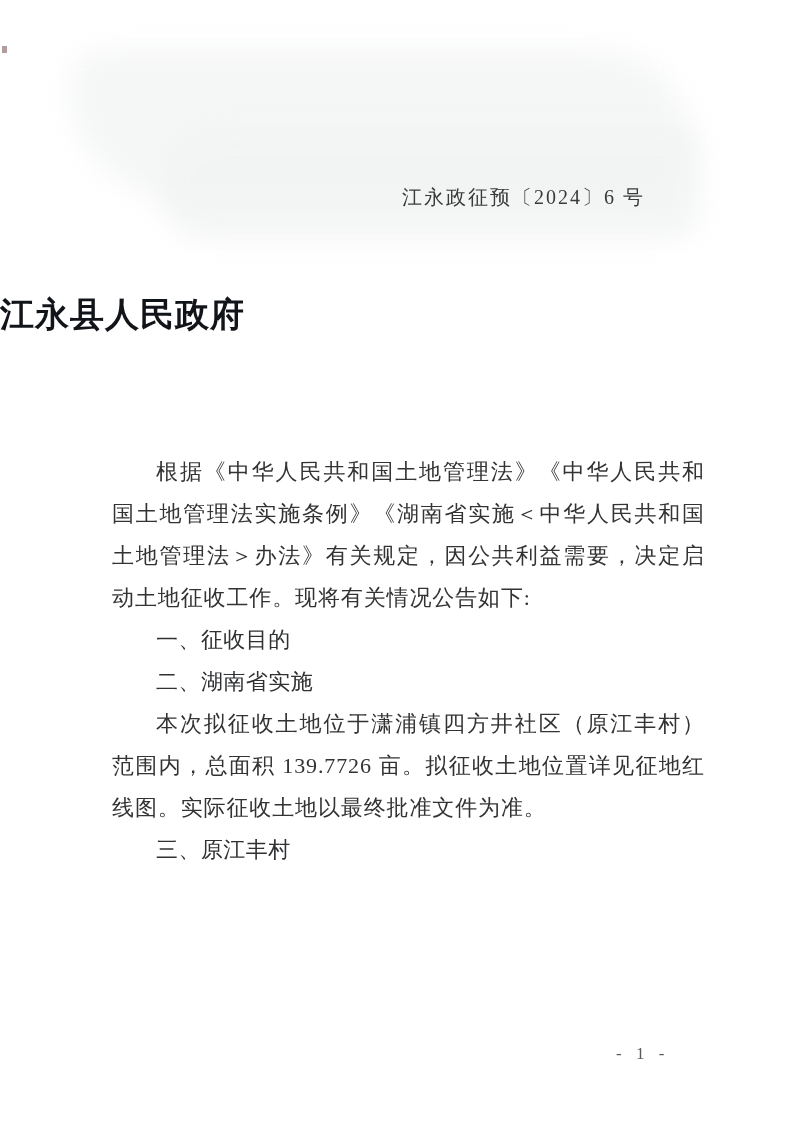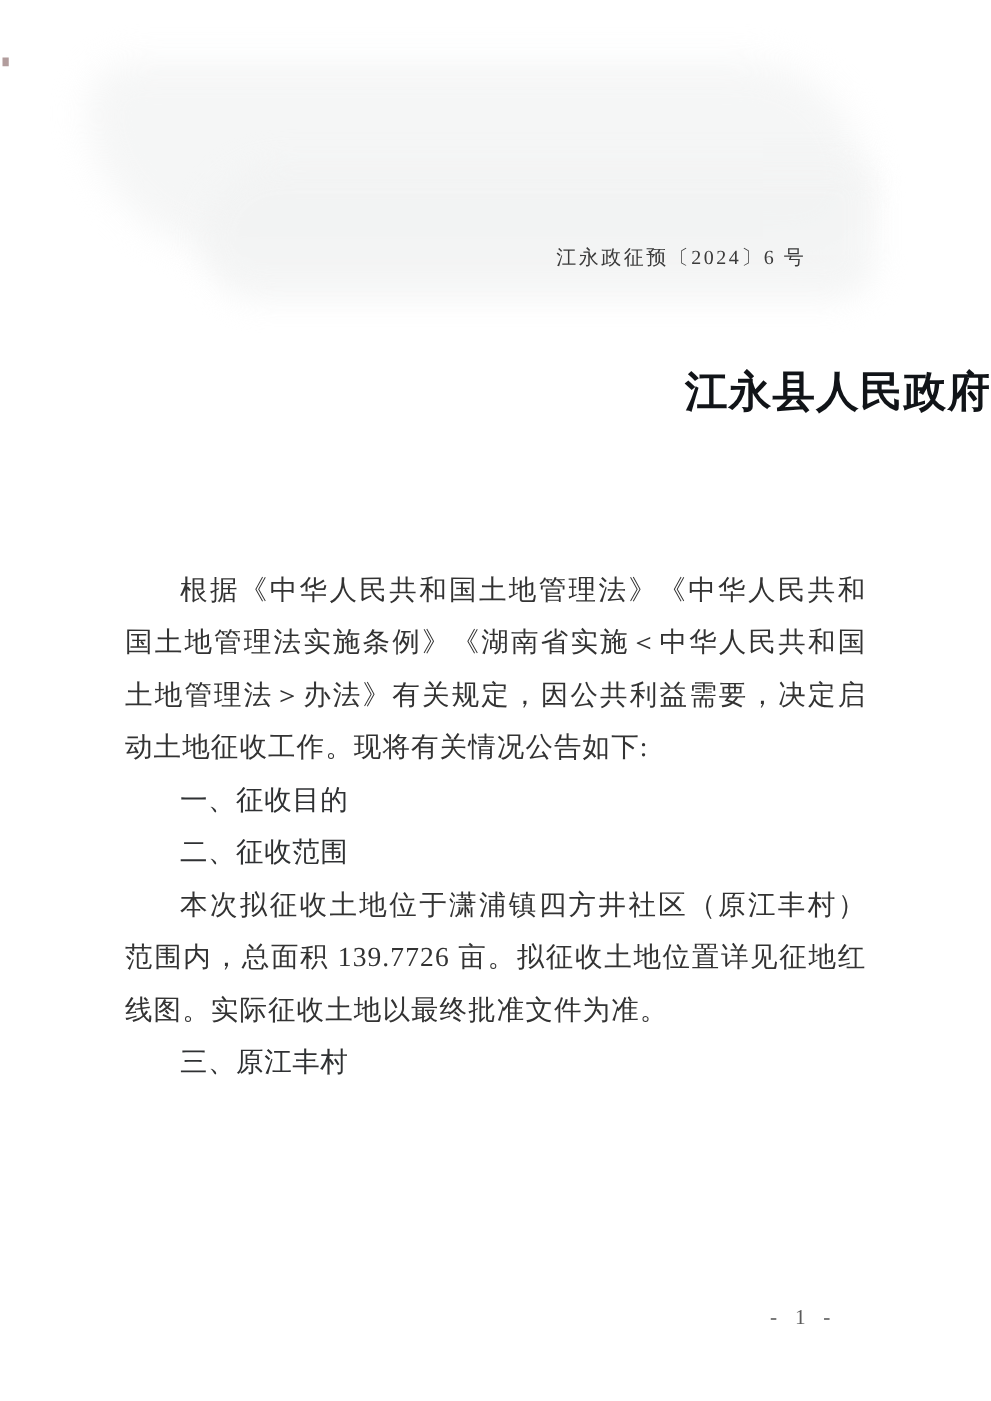--- a/index.html
+++ b/index.html
@@ -42,43 +42,43 @@
     position: absolute;
     left: 2px;
     top: 46px;
     width: 5px;
     height: 7px;
     background: #a58c8c;
     opacity: 0.85;
   }
   .doc-number {
     position: absolute;
-    top: 196px;
+    top: 184px;
     right: 148px;
-    font-size: 16px;
+    font-size: 20px;
     letter-spacing: 2px;
     color: #3a3a3a;
     white-space: nowrap;
   }
   .title-block {
     position: absolute;
     top: 291px;
     left: 0;
     width: 100%;
-    text-align: right;
+    text-align: left;
     font-weight: bold;
     color: #111418;
     font-size: 34px;
     line-height: 47px;
     letter-spacing: 1px;
   }
   .content {
     position: absolute;
     top: 451px;
-    left: 100px;
+    left: 112px;
     width: 593px;
     font-size: 22px;
     line-height: 42px;
     letter-spacing: 0.04em;
     color: #333333;
   }
   .para {
     text-indent: 2em;
     text-align: justify;
     text-justify: inter-character;
@@ -111,20 +111,20 @@
 
   <div class="doc-number">江永政征预〔2024〕6 号</div>
 
   <div class="title-block">
     <div>江永县人民政府</div>
   </div>
 
   <div class="content">
     <div class="para">根据《中华人民共和国土地管理法》《中华人民共和国土地管理法实施条例》《湖南省实施＜中华人民共和国土地管理法＞办法》有关规定，因公共利益需要，决定启动土地征收工作。现将有关情况公告如下:</div>
     <div class="heading">一、征收目的</div>
-    <div class="heading">二、征收范围</div>
+    <div class="heading">二、湖南省实施</div>
     <div class="para">本次拟征收土地位于潇浦镇四方井社区（原江丰村）范围内，总面积 139.7726 亩。拟征收土地位置详见征地红线图。实际征收土地以最终批准文件为准。</div>
     <div class="heading">三、原江丰村</div>
   </div>
 
   <div class="page-number">- 1 -</div>
 
 </div>
 
 </body></html>

